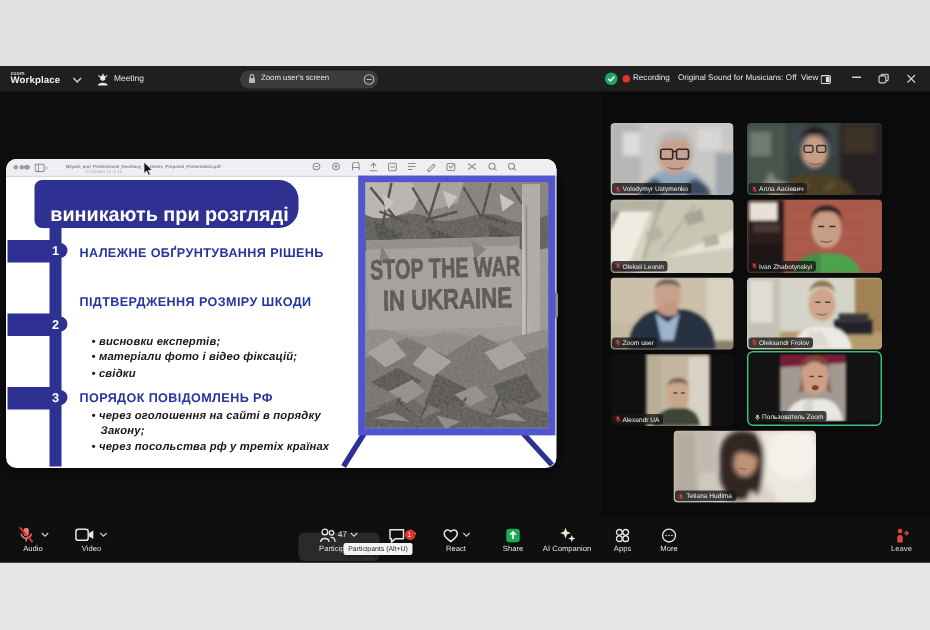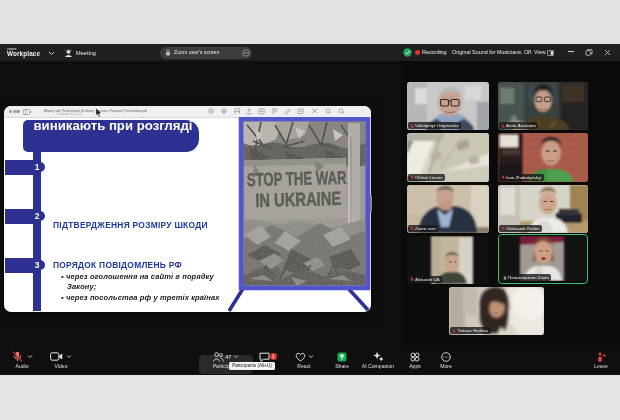--- a/index.html
+++ b/index.html
@@ -115,34 +115,36 @@
       <circle cx="120" cy="2.8" r="2"></circle>
         <path d="M121.5 4.2 L123 5.6"></path>
       <circle cx="133" cy="2.8" r="2"></circle>
         <path d="M134.5 4.2 L136 5.6"></path>
     </g>
   </svg>
 
   <div class="abs" style="left:369px;top:195px;width:2.6px;height:17px;border-radius:1.3px;background:#8a8a8a;"></div>
 
   <div class="abs" style="left:23px;top:120px;width:176px;height:32px;background:#2e3192;border-radius:5px 13px 13px 5px;"></div>
-  <div class="abs" style="left:16px;top:119px;width:194px;text-align:center;color:#fff;font-weight:bold;font-size:13.2px;line-height:13.5px;white-space:nowrap;">виникають при розгляді</div>
+  <div class="abs" style="left:16px;top:136px;width:194px;text-align:center;color:#fff;font-weight:bold;font-size:13.2px;line-height:13.5px;white-space:nowrap;">виникають при розгляді</div>
 
   <div class="abs" style="left:33px;top:150px;width:8px;height:161px;background:#2e3192;"></div>
   <div class="abs" style="left:4.5px;top:160px;width:30px;height:14.5px;background:#2e3192;"></div>
   <div class="abs" style="left:4.5px;top:209px;width:30px;height:14.5px;background:#2e3192;"></div>
   <div class="abs" style="left:4.5px;top:258px;width:30px;height:14.5px;background:#2e3192;"></div>
   <div class="abs" style="left:35px;top:162px;width:10px;height:10px;border-radius:50%;background:#2e3192;"></div>
   <div class="abs" style="left:35px;top:211px;width:10px;height:10px;border-radius:50%;background:#2e3192;"></div>
   <div class="abs" style="left:35px;top:260px;width:10px;height:10px;border-radius:50%;background:#2e3192;"></div>
   <div class="abs" style="left:33px;top:162px;width:8px;text-align:center;color:#fff;font-weight:bold;font-size:8.5px;">1</div>
   <div class="abs" style="left:33px;top:211px;width:8px;text-align:center;color:#fff;font-weight:bold;font-size:8.5px;">2</div>
   <div class="abs" style="left:33px;top:260px;width:8px;text-align:center;color:#fff;font-weight:bold;font-size:8.5px;">3</div>
 
-  <div class="abs" style="left:53px;top:220px;color:#2236a0;font-weight:bold;font-size:8.4px;letter-spacing:0.28px;white-space:nowrap;">ПІДТВЕРДЖЕННЯ РОЗМІРУ ШКОДИ</div>
+  <div class="abs" style="left:53px;top:162.5px;color:#2236a0;font-weight:bold;font-size:8.4px;letter-spacing:0.28px;white-space:nowrap;">НАЛЕЖНЕ ОБҐРУНТУВАННЯ РІШЕНЬ</div>
+  <div class="abs" style="left:53px;top:196px;color:#2236a0;font-weight:bold;font-size:8.4px;letter-spacing:0.28px;white-space:nowrap;">ПІДТВЕРДЖЕННЯ РОЗМІРУ ШКОДИ</div>
+  <div class="abs" style="left:61px;top:222.5px;color:#16161f;font-size:7.5px;letter-spacing:0.12px;font-style:italic;font-weight:bold;line-height:10.6px;white-space:nowrap;">• висновки експертів;<br>• матеріали фото і відео фіксацій;<br>• свідки</div>
   <div class="abs" style="left:61px;top:271.5px;color:#16161f;font-size:7.5px;letter-spacing:0.12px;font-style:italic;font-weight:bold;line-height:10.6px;white-space:nowrap;">• через оголошення на сайті в порядку<br><span style="margin-left:6px">Закону;</span><br>• через посольства рф у третіх країнах</div>
   <div class="abs" style="left:53px;top:259.5px;color:#2236a0;font-weight:bold;font-size:8.4px;letter-spacing:0.28px;white-space:nowrap;">ПОРЯДОК ПОВІДОМЛЕНЬ РФ</div>
 
   <svg class="abs" style="left:225px;top:117px;" width="146" height="196" viewBox="0 0 146 196">
     <defs>
       <filter id="grain" x="0%" y="0%" width="100%" height="100%">
         <feTurbulence type="fractalNoise" baseFrequency="0.55" numOctaves="2" result="n"></feTurbulence>
         <feColorMatrix in="n" type="matrix" values="0 0 0 0 0.5  0 0 0 0 0.5  0 0 0 0 0.5  0 0 0 0.22 0"></feColorMatrix>
         <feComposite operator="over" in2="SourceGraphic"></feComposite>
       </filter>

